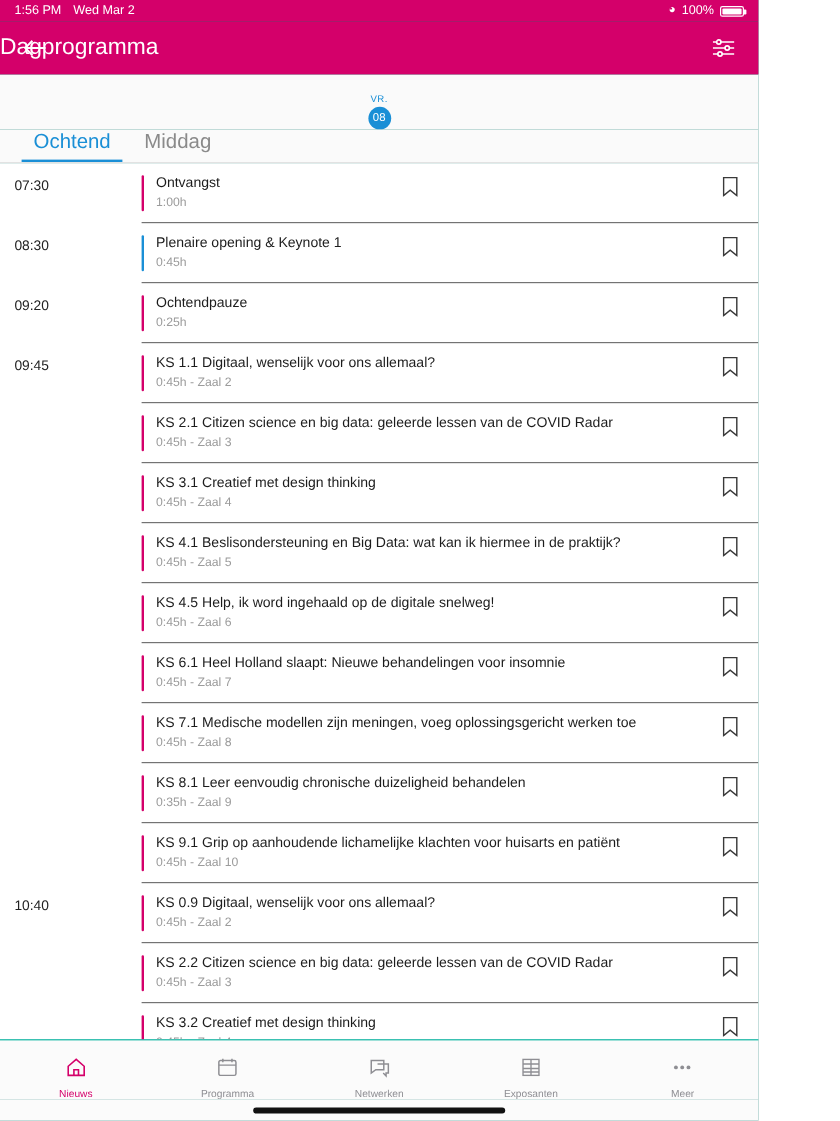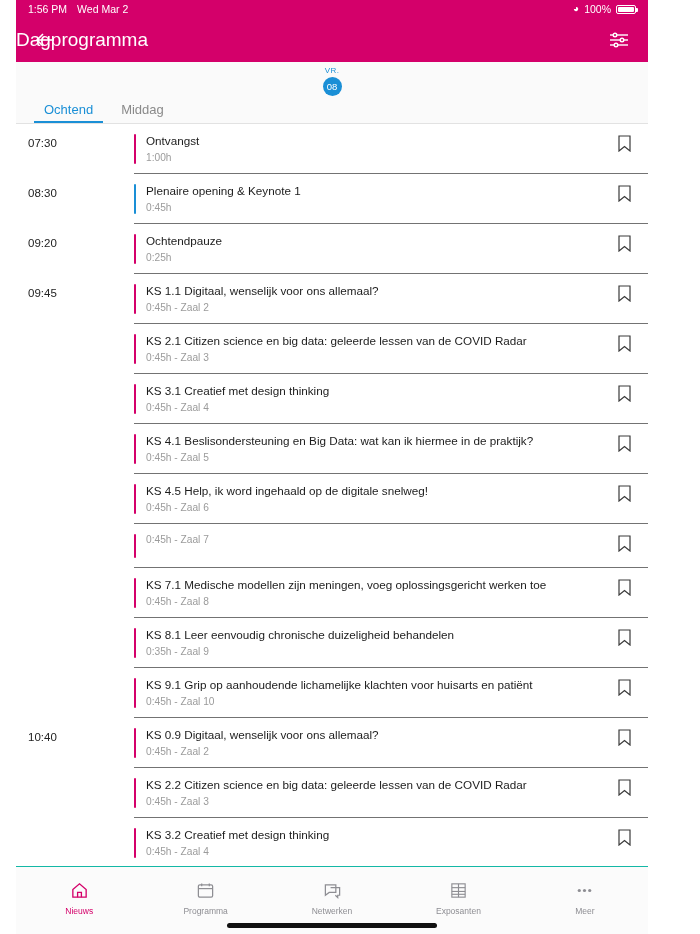--- a/index.html
+++ b/index.html
@@ -10,21 +10,20 @@
     background: #ffffff;
     overflow: hidden;
   }
   .app {
     width: 632px;
     height: 934px;
     display: flex;
     flex-direction: column;
     position: relative;
     background: #0f766e;
-    margin-left: 16px;
   }
 
   
   .statusbar {
     height: 18px;
     background: #d4006a;
     color: #ffffff;
     display: flex;
     align-items: center;
     padding: 0 12px;
@@ -67,21 +66,21 @@
     display: flex; align-items: center; justify-content: center;
     cursor: pointer; position: relative; z-index: 2;
   }
   .nav-icon-btn.right { margin-left: auto; }
 
   
   .datebar {
     background: #fafafa;
     border-bottom: 0;
     flex: 0 0 auto;
-    padding-top: 4px;
+    padding-top: 16px;
     display: flex;
     flex-direction: column;
     align-items: center;
   }
   .date-pill { display: flex; flex-direction: column; align-items: center; cursor: pointer; }
   .date-pill .dow {
     font-size: 8px; color: #1a8fd6; letter-spacing: .4px; margin-bottom: 2px;
   }
   .date-pill .daynum {
     width: 19px; height: 19px; border-radius: 50%;
@@ -94,23 +93,23 @@
     display: flex;
     background: #fafafa;
     border-bottom: 1px solid #e2e2e2;
     padding-left: 14px;
     flex: 0 0 auto;
     height: 28px;
     align-items: stretch;
   }
   .tab {
     padding: 0 14px;
-    font-size: 13px;
+    font-size: 17px;
     color: #8a8a8a;
-    display: flex; align-items: center;
+    display: flex; 
     cursor: pointer;
     position: relative;
   }
   .tab.active { color: #1a8fd6; }
   .tab.active::after {
     content: ""; position: absolute; left: 4px; right: 4px; bottom: 0;
     height: 2px; background: #1a8fd6;
   }
 
   
@@ -340,20 +339,21 @@
               <div class="name">KS 4.5 Help, ik word ingehaald op de digitale snelweg!</div>
               <div class="meta">0:45h - Zaal 6</div>
             </div>
             <div class="bookmark"><svg width="13" height="17" viewBox="0 0 13 17" fill="none" stroke="#3a3a3a" stroke-width="1.2">
                 <path d="M1 1 h11 v15 l-5.5 -4.5 L1 16 Z"></path>
               </svg></div>
           </div>
           <div class="session">
             <div class="bar" style="background: rgb(212, 0, 106);"></div>
             <div class="body">
+              <div class="name">KS 6.1 Heel Holland slaapt: Nieuwe behandelingen voor insomnie</div>
               <div class="meta">0:45h - Zaal 7</div>
             </div>
             <div class="bookmark"><svg width="13" height="17" viewBox="0 0 13 17" fill="none" stroke="#3a3a3a" stroke-width="1.2">
                 <path d="M1 1 h11 v15 l-5.5 -4.5 L1 16 Z"></path>
               </svg></div>
           </div>
           <div class="session">
             <div class="bar" style="background: rgb(212, 0, 106);"></div>
             <div class="body">
               <div class="name">KS 7.1 Medische modellen zijn meningen, voeg oplossingsgericht werken toe</div>

